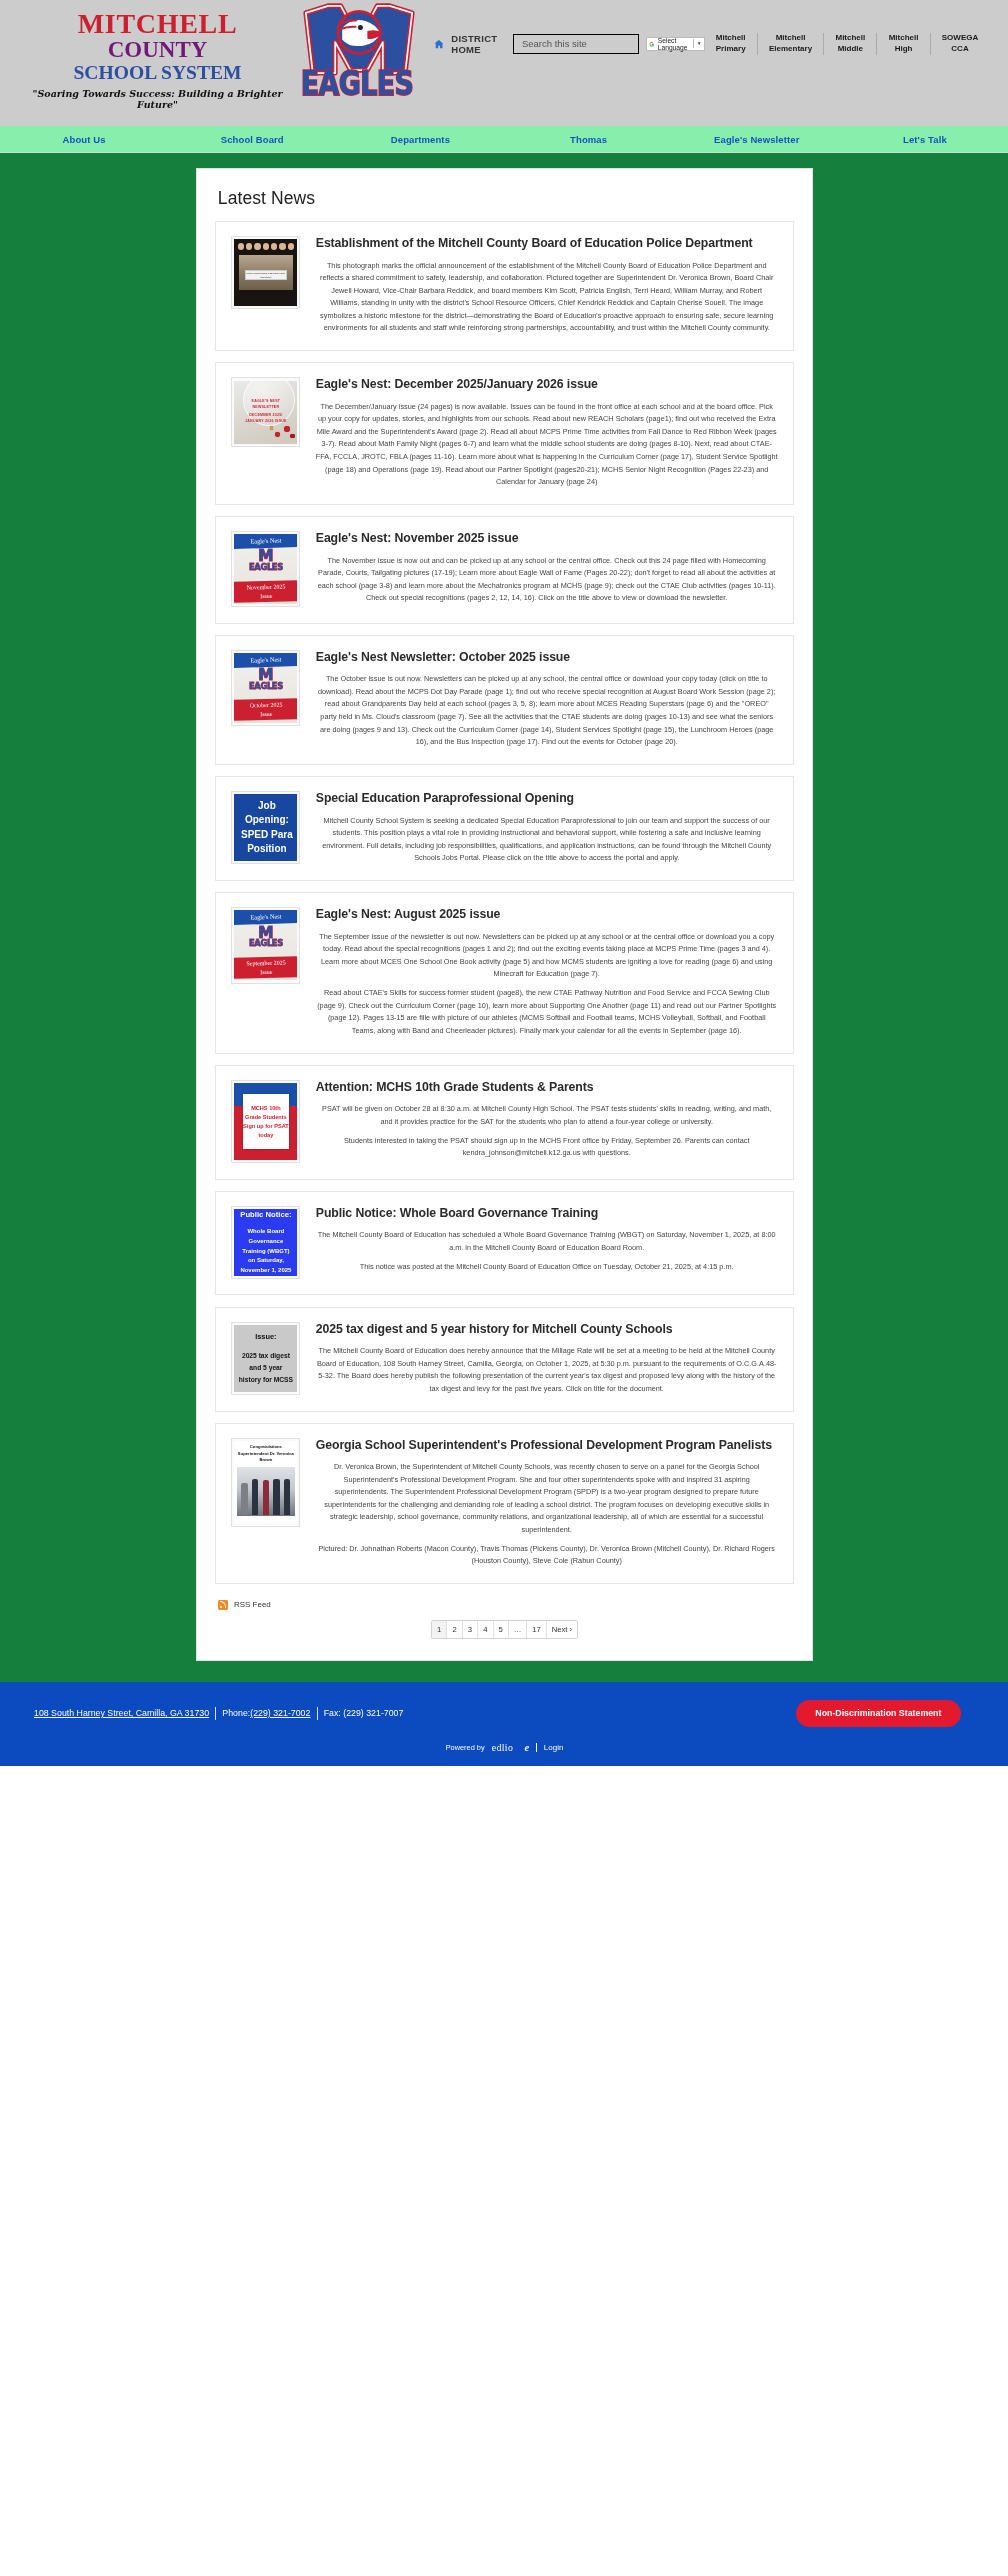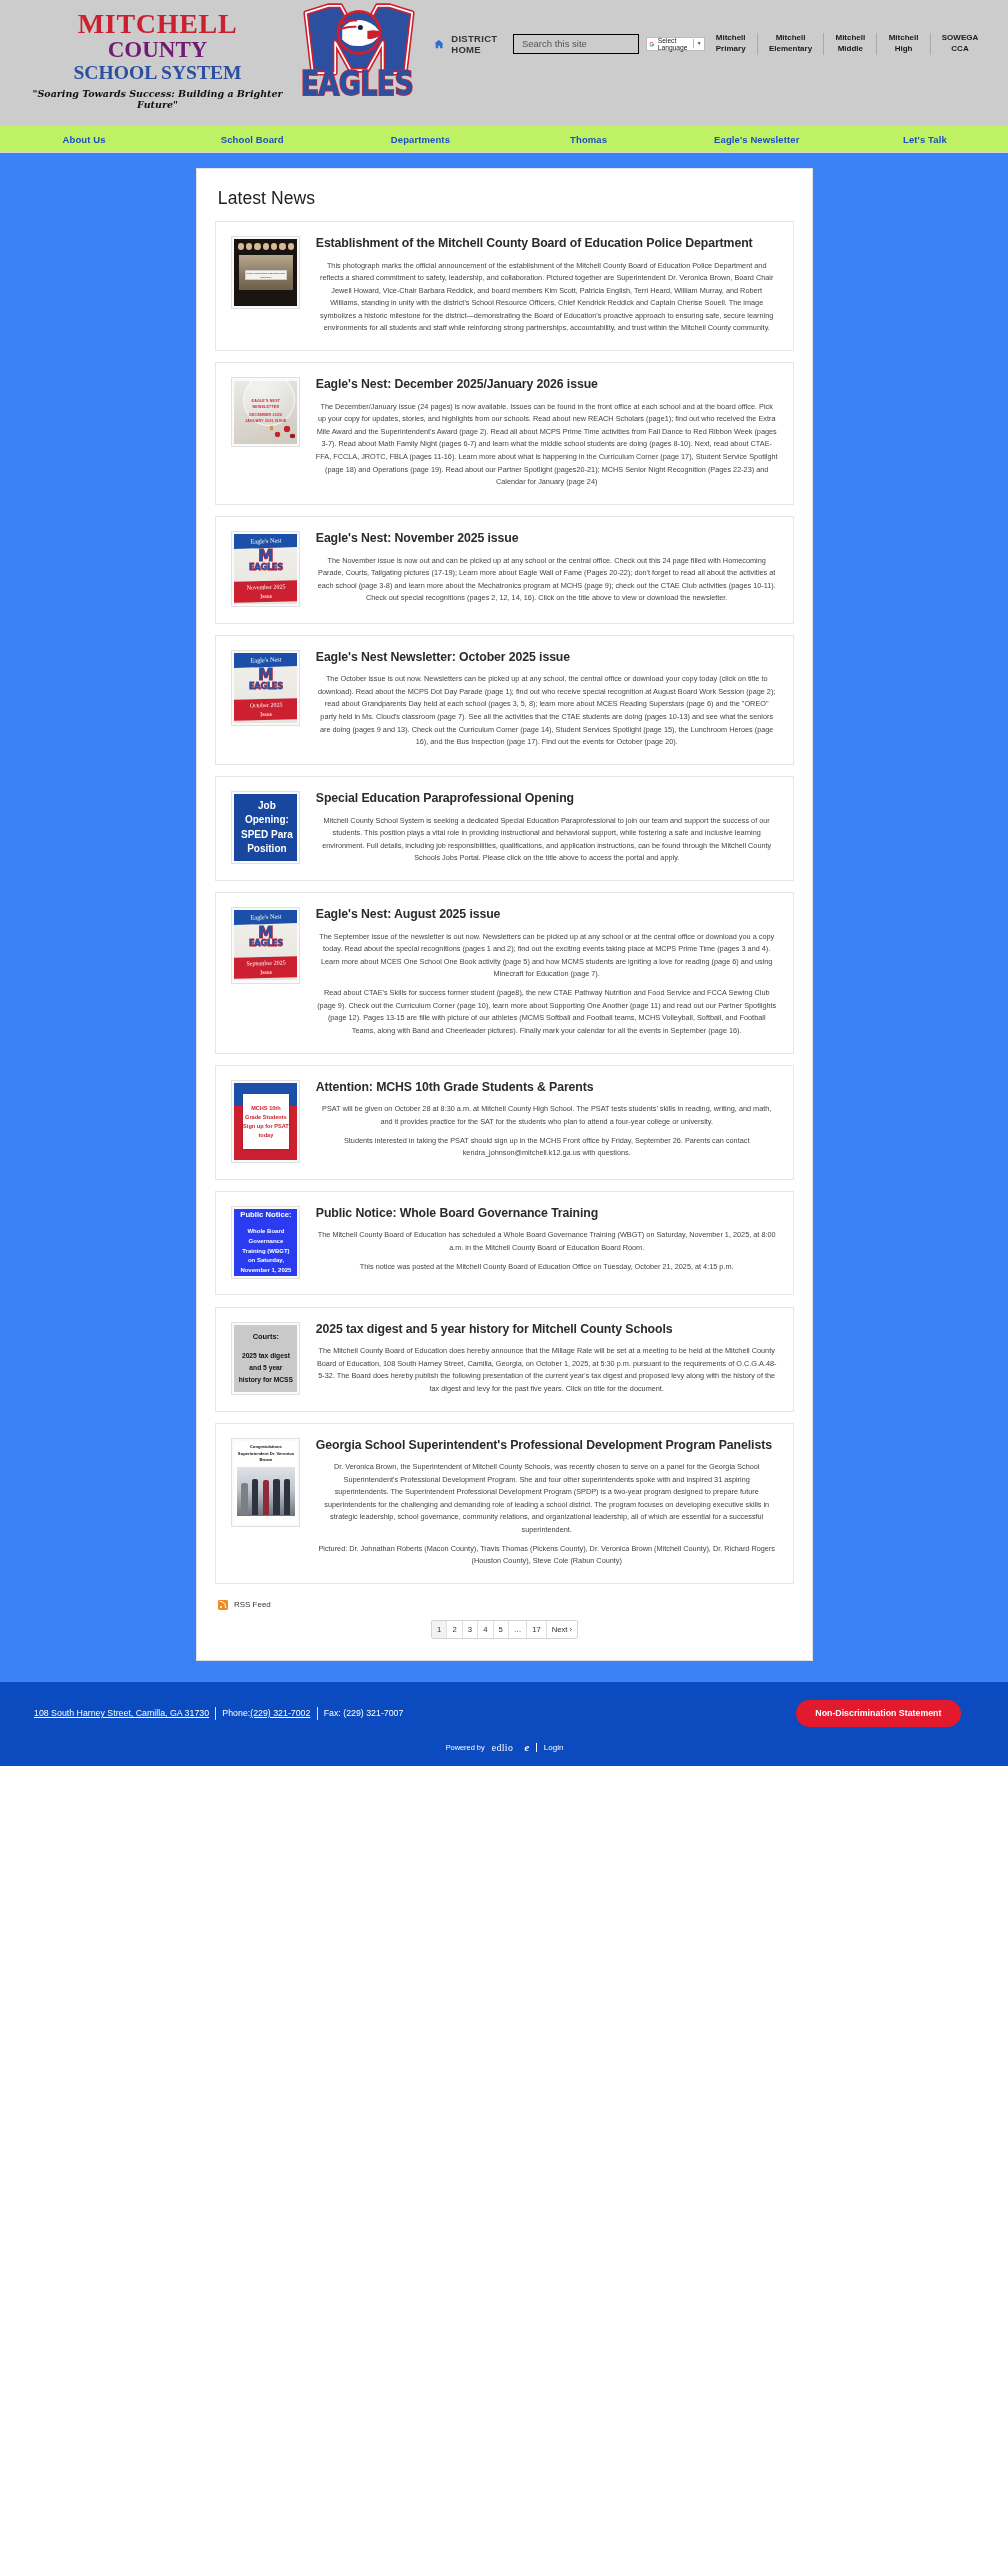--- a/index.html
+++ b/index.html
@@ -153,39 +153,39 @@
     font-size:8px;
     font-weight:bold;
     color:#1a1a1a;
     line-height:1.35;
     border-right:0.7px solid #aaa;
   }
   .school-link:last-child { border-right:none; }
 
   
   .mainnav {
-    background:#bef264;
+    background:#86efac;
     height:27px;
     display:flex;
     align-items:center;
     border-bottom:0.7px solid #d8d8d8;
   }
   .nav-item {
     flex:1;
     text-align:center;
     font-size:9.5px;
     font-weight:bold;
     color:#1a4fc4;
     letter-spacing:0.1px;
     cursor:pointer;
   }
 
   
   .page {
-    background:#3b82f6;
+    background:#15803d;
     padding:15.4px 0 21px 0;
     min-height:70px;
   }
   .content-card {
     width:617px;
     margin:0 auto;
     background:#ffffff;
     padding:15.4px 18px 21px 18px;
     border:0.7px solid #e2e2e2;
   }
@@ -853,21 +853,21 @@
         <p class="news-text">The Mitchell County Board of Education has scheduled a Whole Board Governance Training (WBGT) on Saturday, November 1, 2025, at 8:00 a.m. in the Mitchell County Board of Education Board Room.</p>
         <p class="news-text">This notice was posted at the Mitchell County Board of Education Office on Tuesday, October 21, 2025, at 4:15 p.m.</p>
       </div>
     </div>
 
     <div class="news-item">
       <div class="thumb">
         <div class="thumb-inner">
           <div class="t-solid t-tax">
             <div>
-              <span class="hd">Courts:</span>
+              <span class="hd">Issue:</span>
               <span>2025 tax digest and 5 year history for MCSS</span>
             </div>
           </div>
         </div>
       </div>
       <div class="news-body">
         <h2 class="news-title">2025 tax digest and 5 year history for Mitchell County Schools</h2>
         <p class="news-text">The Mitchell County Board of Education does hereby announce that the Millage Rate will be set at a meeting to be held at the Mitchell County Board of Education, 108 South Harney Street, Camilla, Georgia, on October 1, 2025, at 5:30 p.m. pursuant to the requirements of O.C.G.A.48-5-32. The Board does hereby publish the following presentation of the current year's tax digest and proposed levy along with the history of the tax digest and levy for the past five years. Click on title for the document.</p>
       </div>
     </div>

